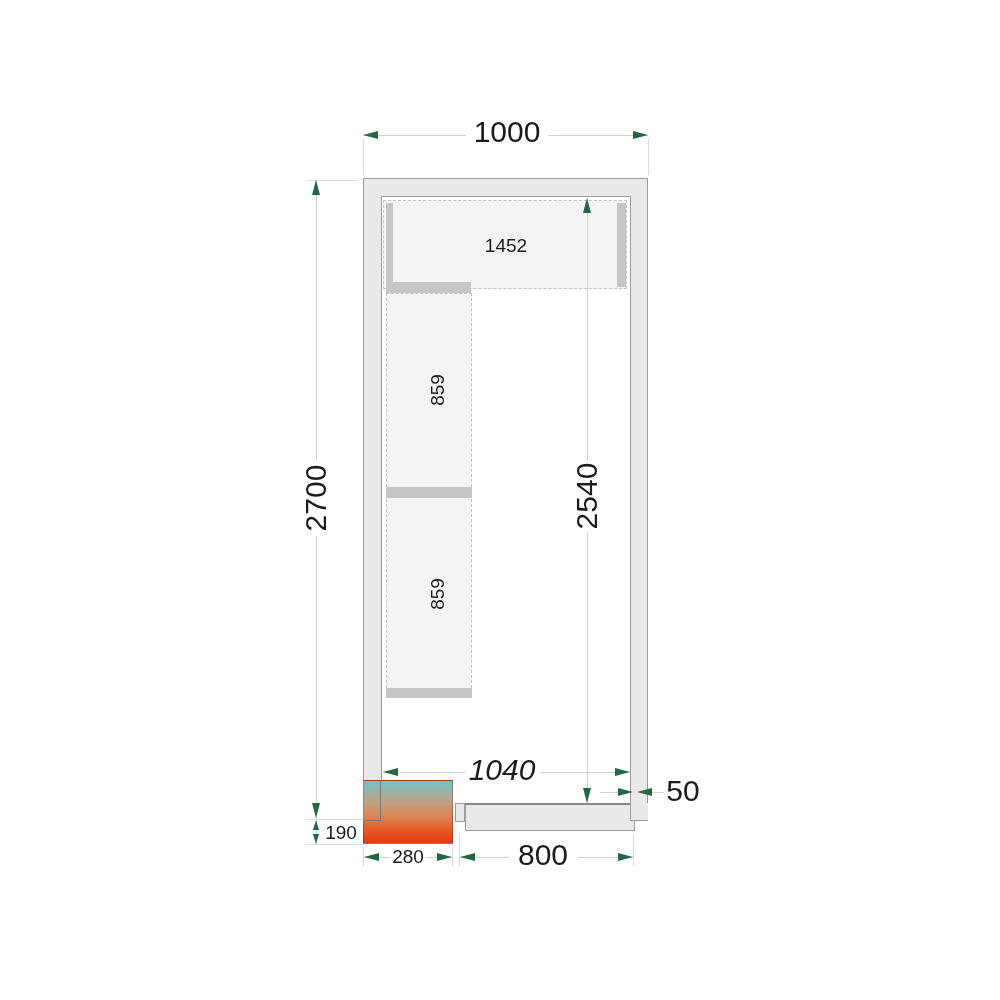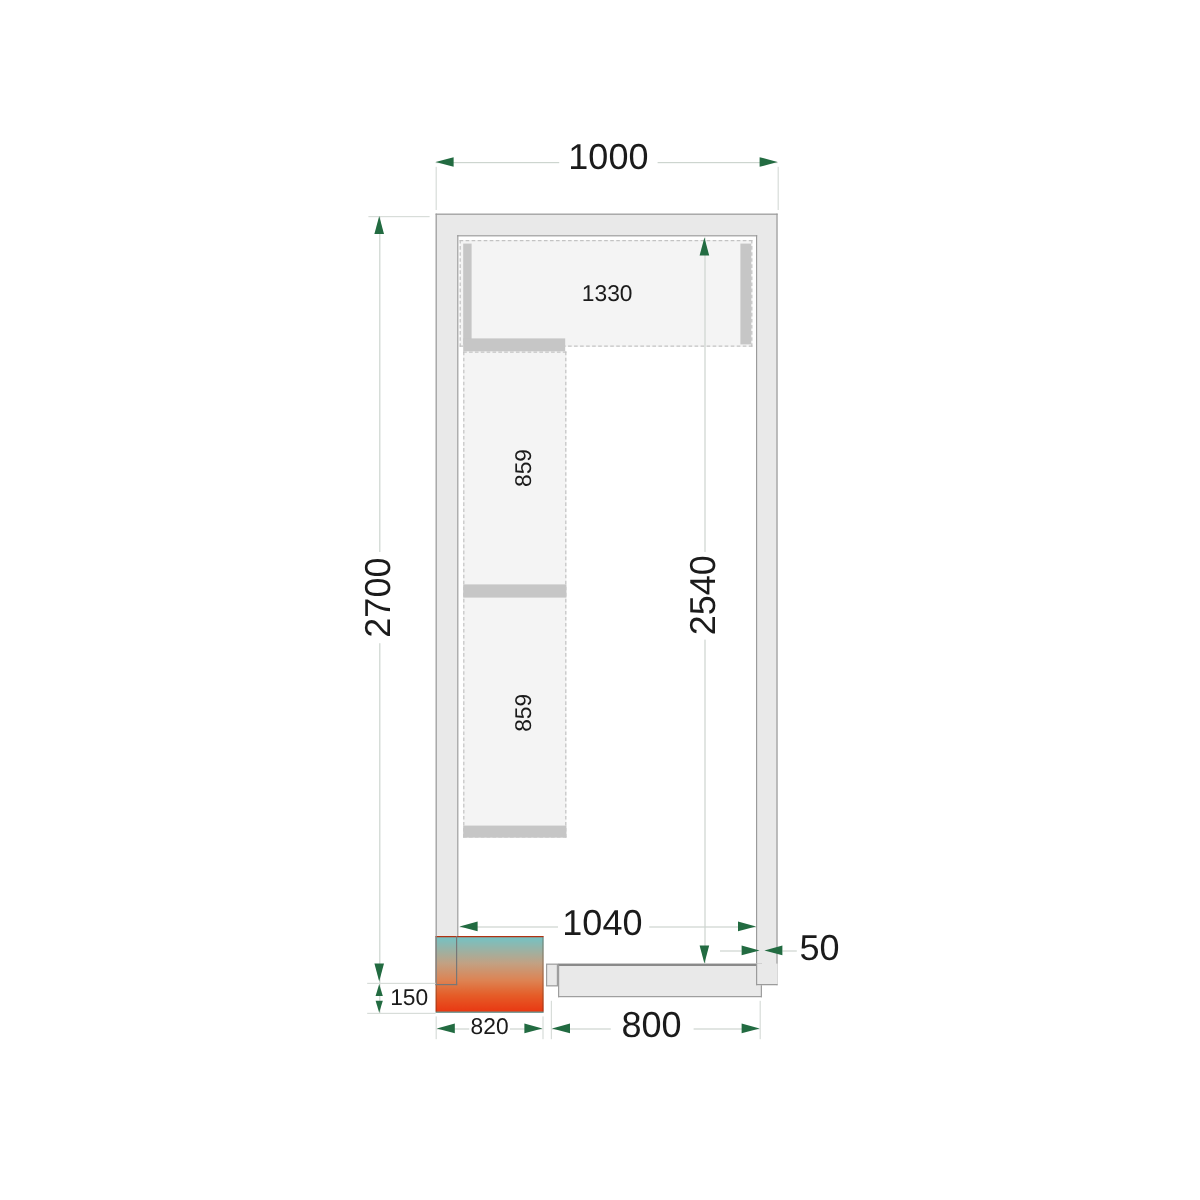--- a/index.html
+++ b/index.html
@@ -53,21 +53,21 @@
 
 <div id="canvas">
 
   <div class="abs wall-outer"></div>
   <div class="abs room-inner"></div>
 
   <div class="abs shelf" style="left:383px;top:200px;width:244px;height:89px;"></div>
   <div class="abs bar" style="left:386px;top:203px;width:7px;height:84px;"></div>
   <div class="abs bar" style="left:617px;top:203px;width:9px;height:84px;"></div>
   <div class="abs bar" style="left:386px;top:282px;width:85px;height:11px;"></div>
-  <div class="t-sm ctr" style="left:506px;top:245px;">1330</div>
+  <div class="t-sm ctr" style="left:506px;top:245px;">1452</div>
 
   <div class="abs shelf" style="left:386px;top:293px;width:86px;height:405px;"></div>
   <div class="abs bar" style="left:386px;top:487px;width:86px;height:11px;"></div>
   <div class="abs bar" style="left:386px;top:688px;width:86px;height:10px;"></div>
   <div class="t-sm rot" style="left:437px;top:390px;">859</div>
   <div class="t-sm rot" style="left:437px;top:594px;">859</div>
 
   <div class="abs door-leaf"></div>
   <div class="abs door-jamb"></div>
   <div class="abs wall-patch"></div>
@@ -100,47 +100,47 @@
     <div class="ar ar-u" style="left:583px;top:198px;"></div>
     <div class="ar ar-d" style="left:583px;top:788px;"></div>
     <div class="t-lg rot" style="left:587px;top:496px;">2540</div>
   </div>
 
   <div>
     <div class="lh" style="left:383px;top:772px;width:82px;"></div>
     <div class="lh" style="left:541px;top:772px;width:89px;"></div>
     <div class="ar ar-l" style="left:383px;top:768px;"></div>
     <div class="ar ar-r" style="left:615px;top:768px;"></div>
-    <div class="t-lg ctr" style="left:502px;top:770px;">1040</div>
+    <div class="t-lg ctr" style="left:502px;top:770px;font-style:italic;">1040</div>
   </div>
 
   <div>
     <div class="lh" style="left:600px;top:792px;width:18px;"></div>
     <div class="lh" style="left:652px;top:792px;width:12px;"></div>
     <div class="ar ar-r" style="left:618px;top:788px;"></div>
     <div class="ar ar-l" style="left:637px;top:788px;"></div>
     <div class="t-lg ctr" style="left:683px;top:791px;">50</div>
   </div>
 
   <div>
     <div class="lh ext" style="left:306px;top:819px;width:57px;"></div>
     <div class="lh ext" style="left:306px;top:844px;width:57px;"></div>
     <div class="ar ar-u sm" style="left:313px;top:820px;"></div>
     <div class="ar ar-d sm" style="left:313px;top:834px;"></div>
-    <div class="t-sm ctr" style="left:341px;top:832px;">150</div>
+    <div class="t-sm ctr" style="left:341px;top:832px;">190</div>
   </div>
 
   <div>
     <div class="lv ext" style="left:363px;top:847px;height:19px;"></div>
     <div class="lv ext" style="left:452px;top:847px;height:19px;"></div>
     <div class="lh" style="left:364px;top:857px;width:27px;"></div>
     <div class="lh" style="left:425px;top:857px;width:27px;"></div>
     <div class="ar ar-l" style="left:364px;top:853px;"></div>
     <div class="ar ar-r" style="left:437px;top:853px;"></div>
-    <div class="t-sm ctr" style="left:408px;top:856px;">820</div>
+    <div class="t-sm ctr" style="left:408px;top:856px;">280</div>
   </div>
 
   <div>
     <div class="lv ext" style="left:459px;top:834px;height:32px;"></div>
     <div class="lv ext" style="left:633px;top:834px;height:32px;"></div>
     <div class="lh" style="left:460px;top:857px;width:49px;"></div>
     <div class="lh" style="left:578px;top:857px;width:55px;"></div>
     <div class="ar ar-l" style="left:460px;top:853px;"></div>
     <div class="ar ar-r" style="left:618px;top:853px;"></div>
     <div class="t-lg ctr" style="left:543px;top:855px;">800</div>

